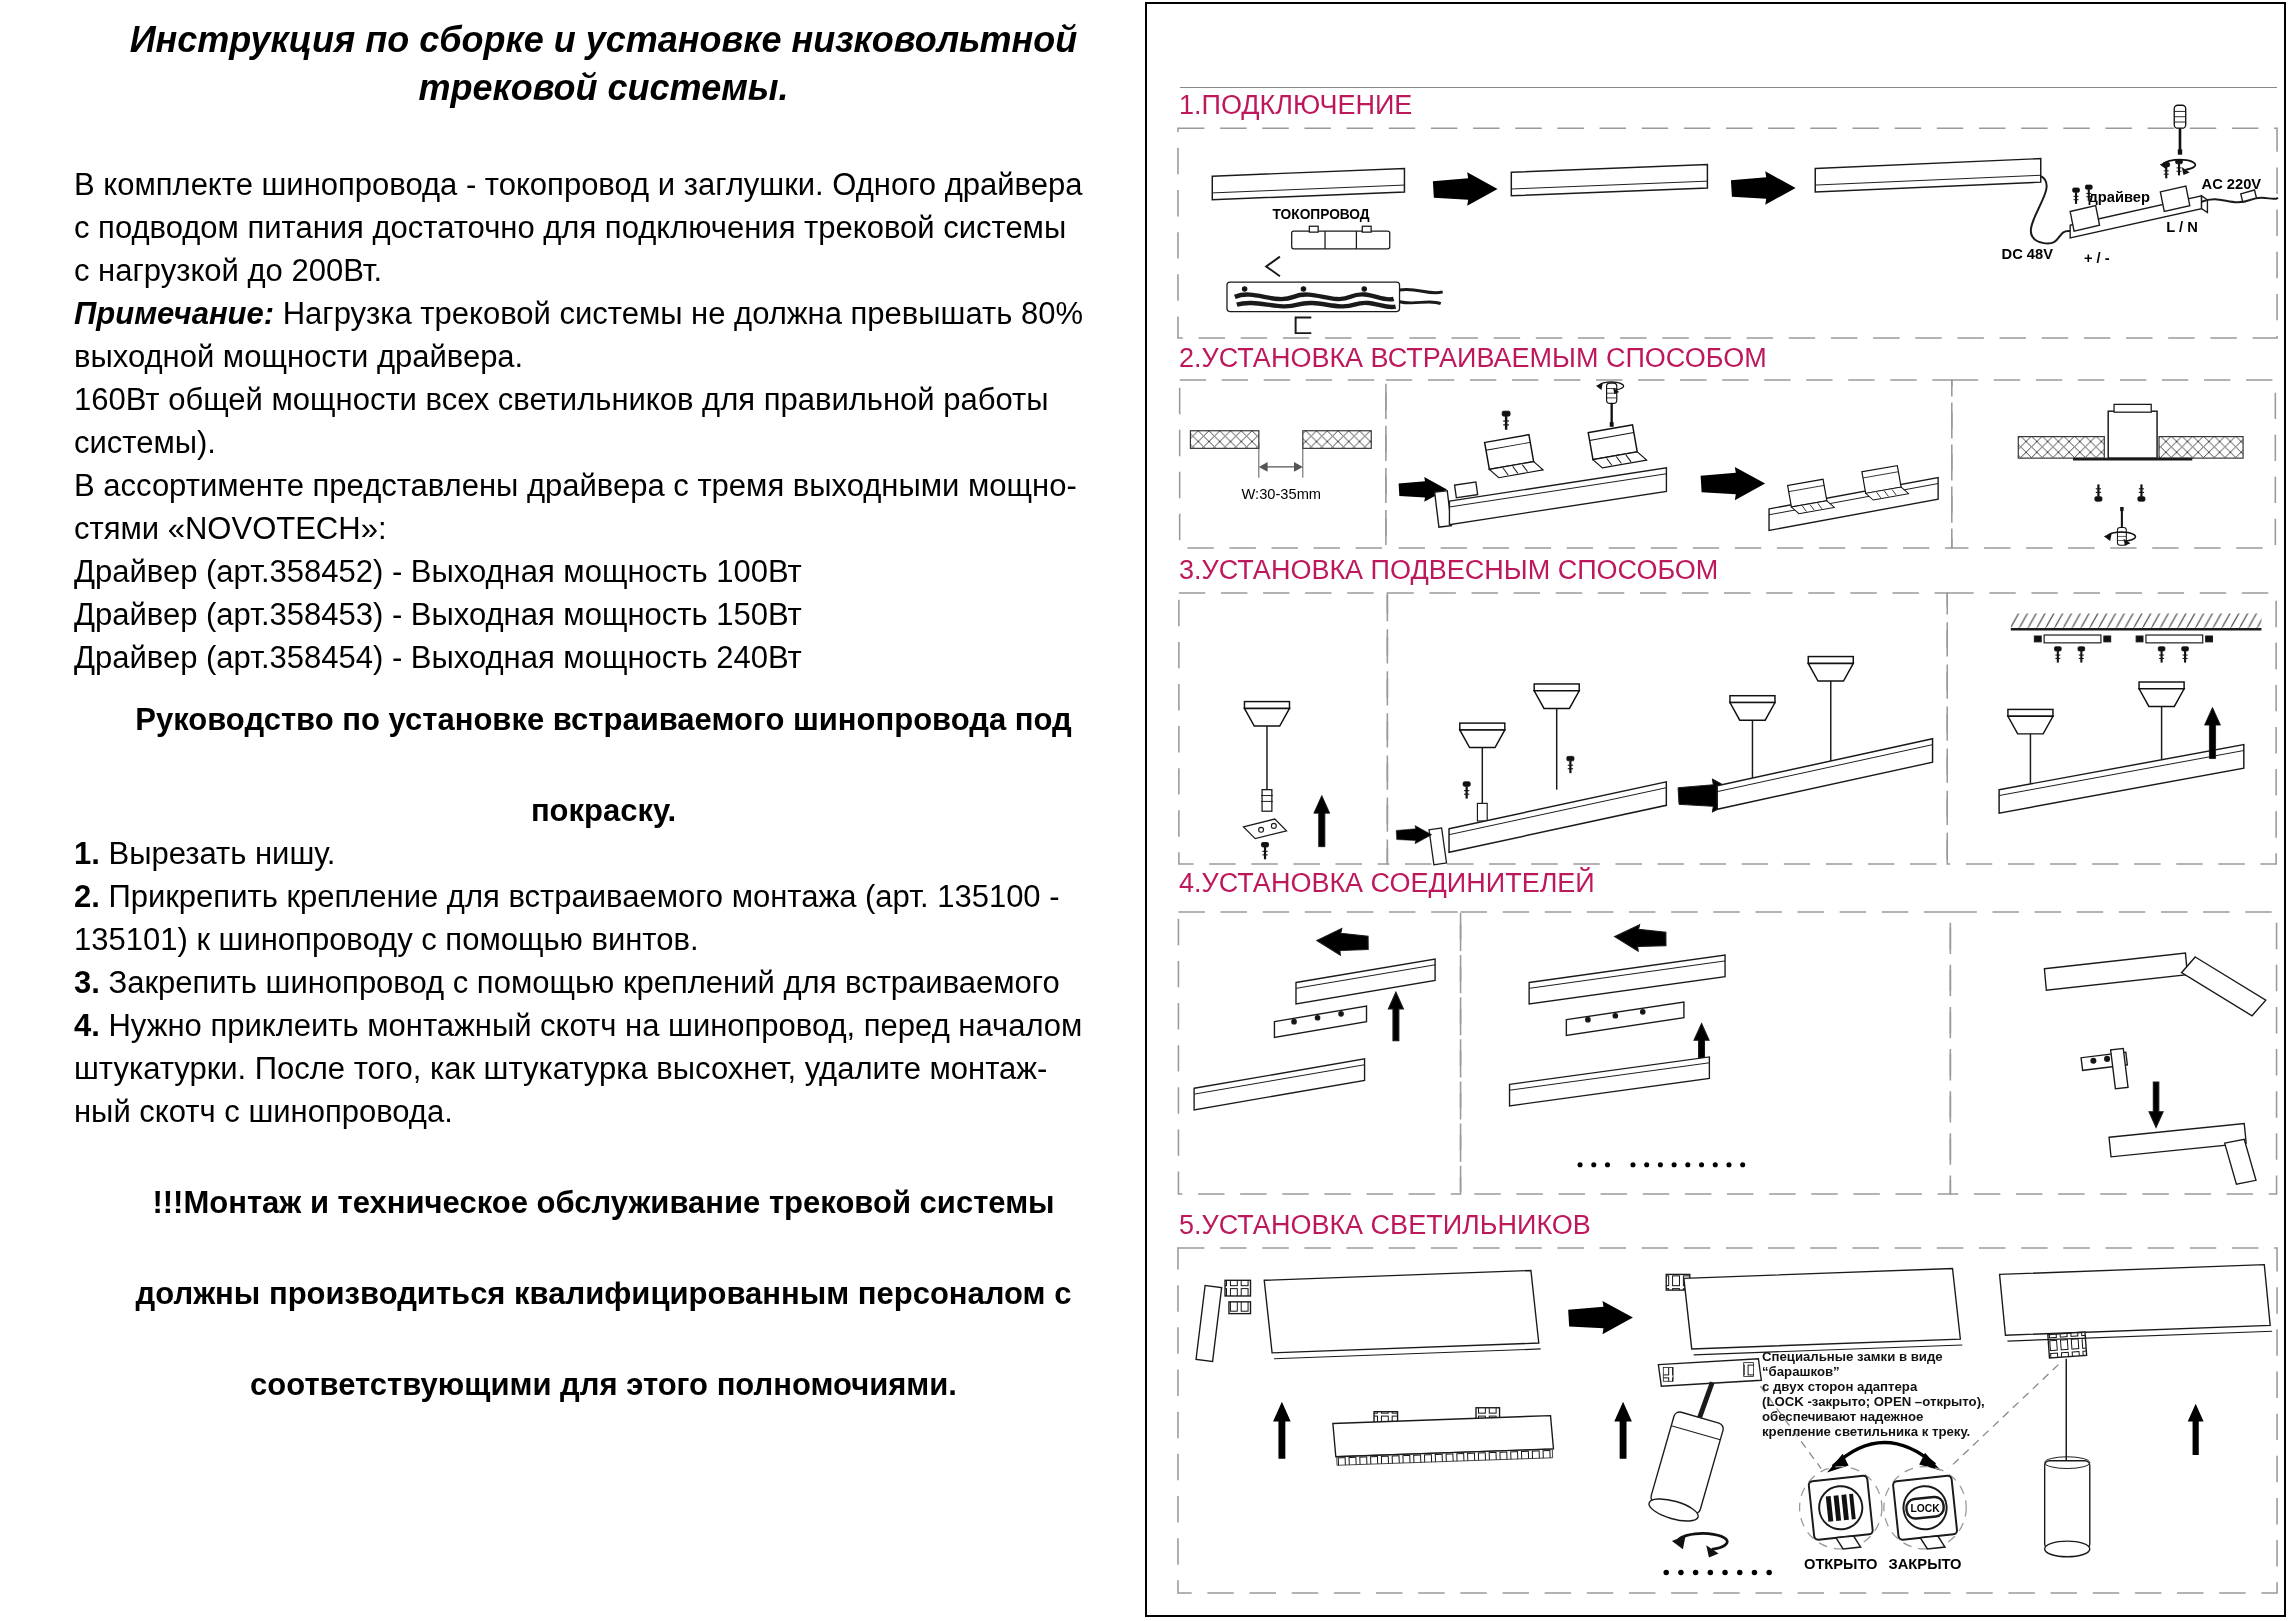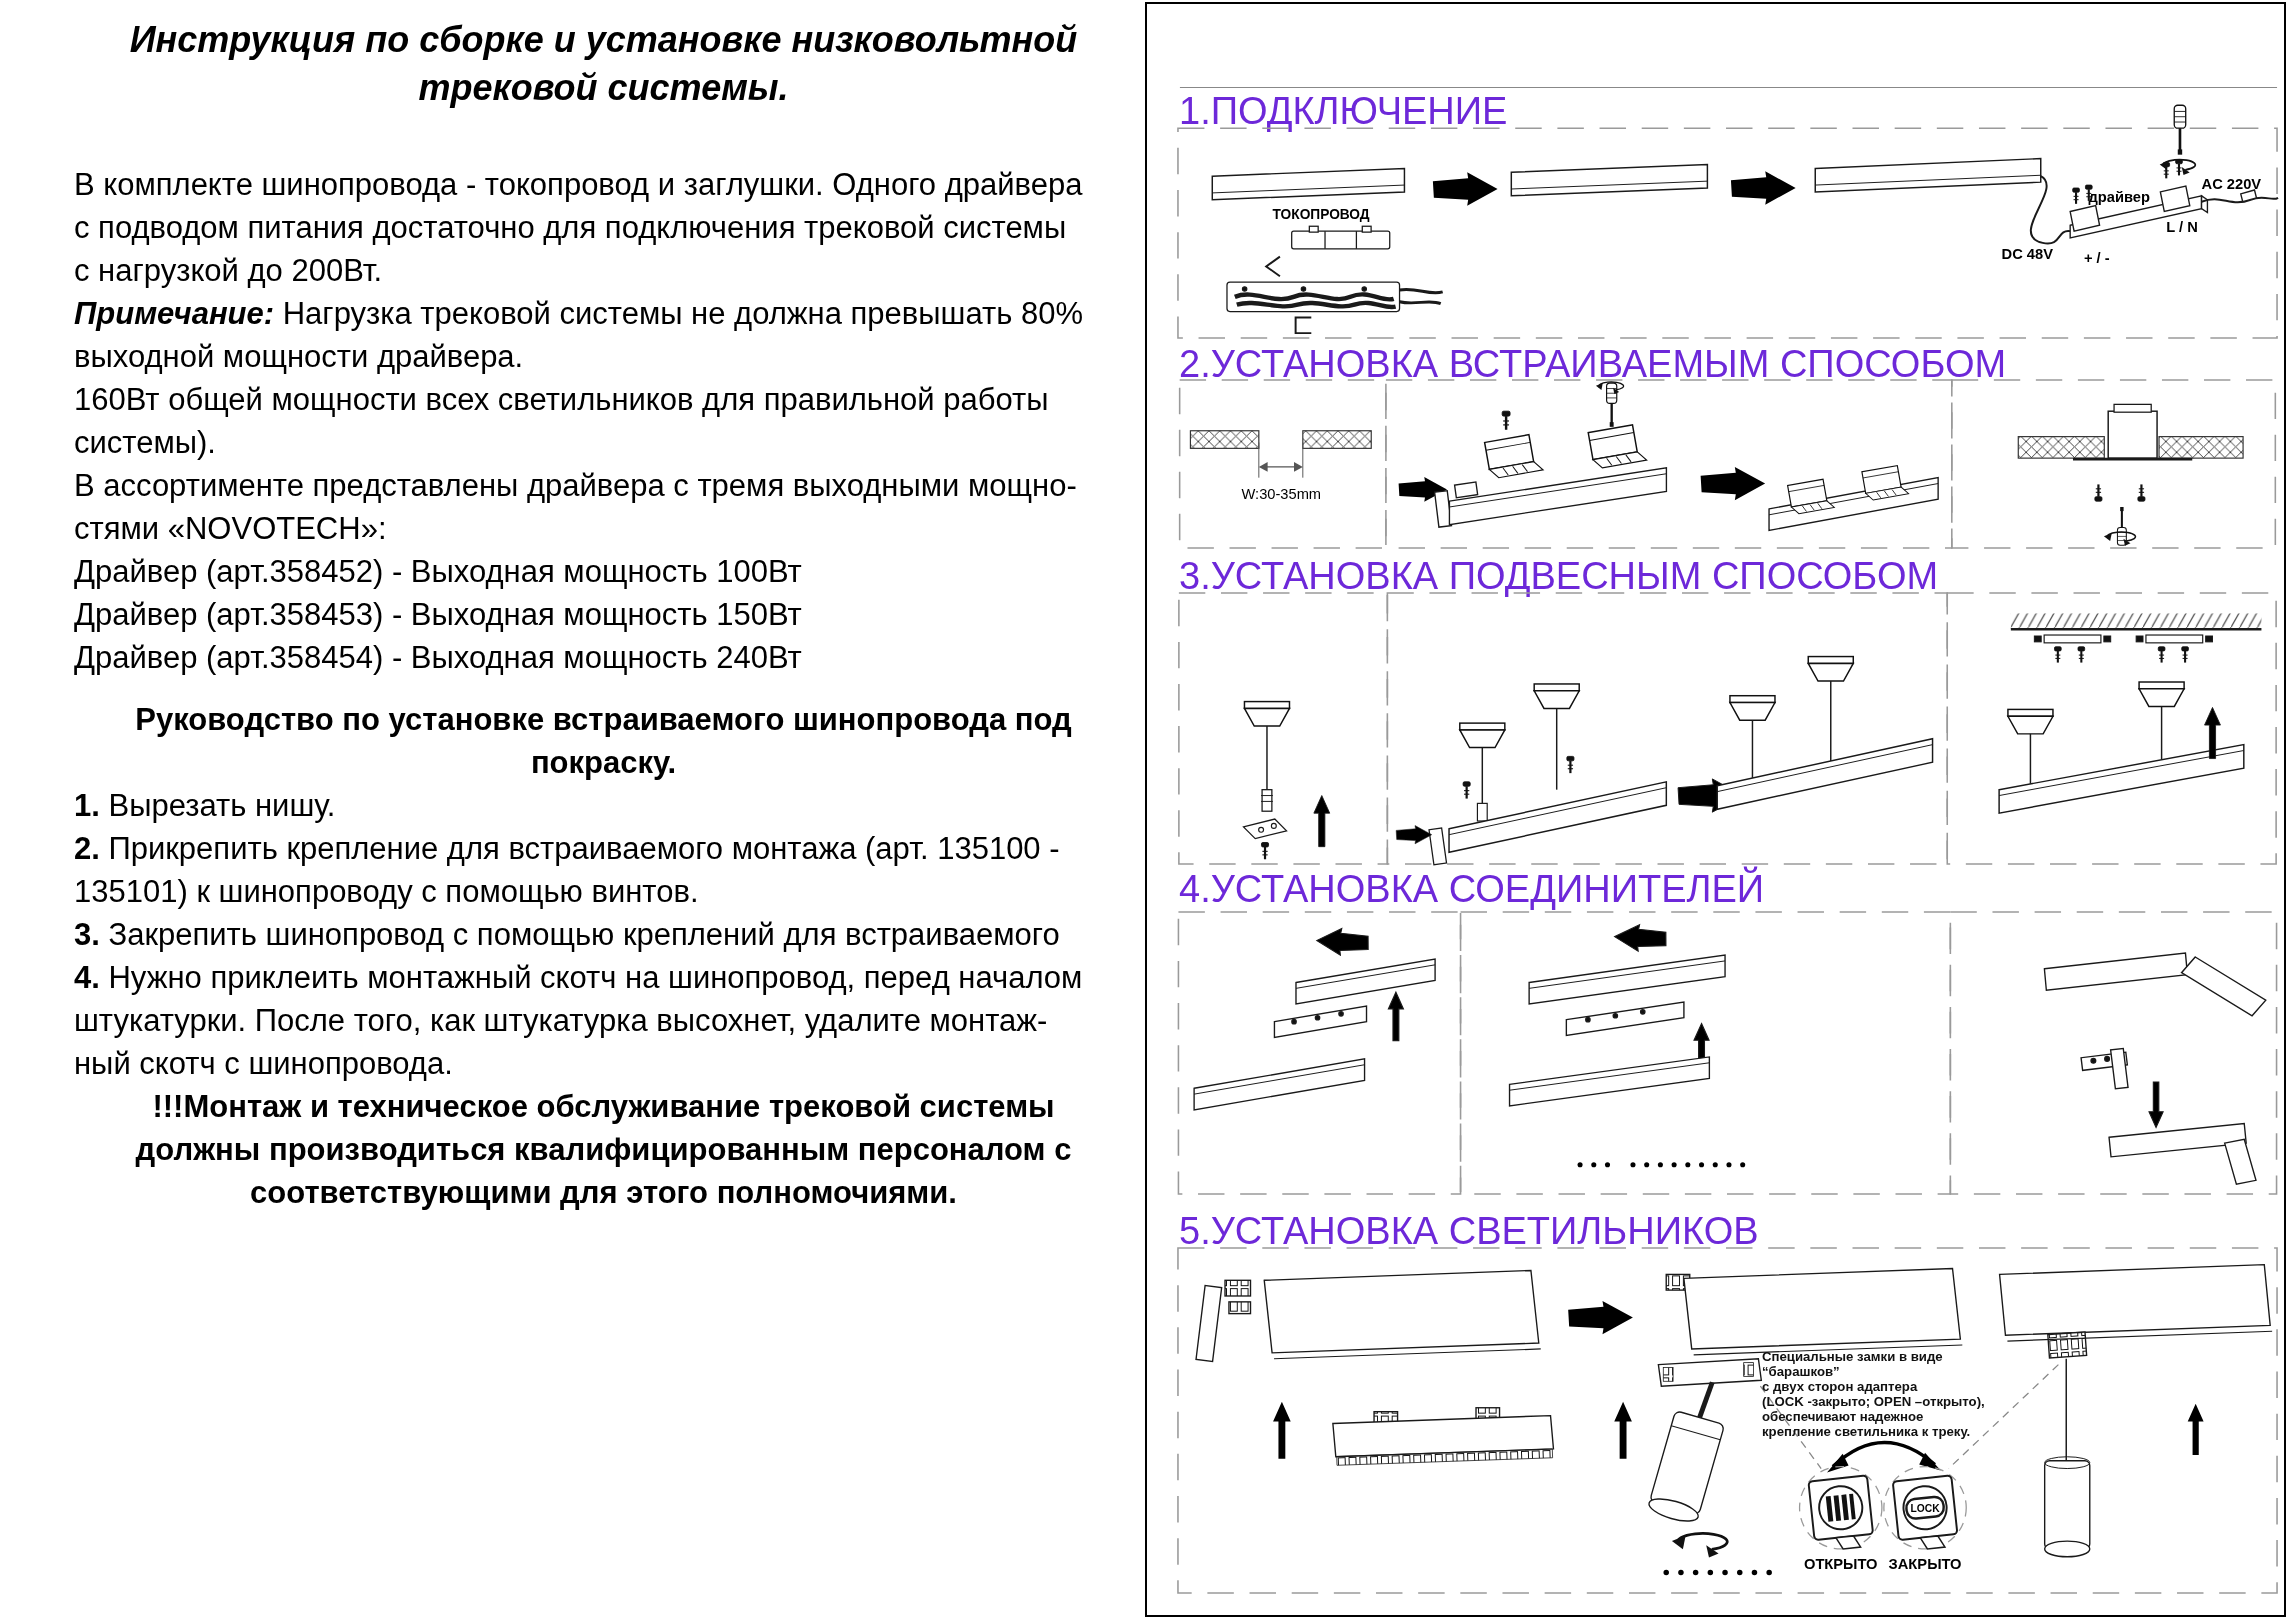--- a/index.html
+++ b/index.html
@@ -5,28 +5,28 @@
   * { margin:0; padding:0; box-sizing:border-box; }
   html,body { background:#ffffff; }
   body {
     width:2293px; height:1621px; position:relative; overflow:hidden;
     font-family:"Liberation Sans", sans-serif; color:#000;
   }
   
   .left-col { position:absolute; left:74px; top:15.7px; width:1059px; }
   .ln { font-size:31px; line-height:43px; white-space:nowrap; }
   .ln.title { font-size:36px; line-height:48px; font-weight:bold; font-style:italic; text-align:center; white-space:nowrap; }
-  .ln.ctr {text-align:center;}
+  .ln.ctr {text-align:center;margin-top:48px;}
   .ln.bold {font-weight:bold;}
   .ln.mt1 {margin-top:51px;}
   .ln.mt2 {margin-top:19px;}
   .bi { font-weight:bold; font-style:italic; }
   
   .panel { position:absolute; left:1145px; top:2px; width:1141px; height:1615px; border:2.9px solid #000; background:#fff; }
-  .sec-head { position:absolute; left:1179px; font-size:38px; color:#6d28d9; letter-spacing:0; white-space:nowrap; }
+  .sec-head { position:absolute; left:1179px; font-size:27px; color:#be185d; letter-spacing:0; white-space:nowrap; }
   svg.diag { position:absolute; overflow:visible; }
   svg text { font-family:"Liberation Sans", sans-serif; fill:#000; stroke:none; }
   .lock-note { position:absolute; left:1762px; top:1349px; width:247px; 
                font-size:13.2px; line-height:15px; font-weight:bold; color:#111; }
 </style>
 </head>
 <body>
 
 <div class="left-col">
     <div class="ln title">Инструкция по сборке и установке низковольтной</div>

